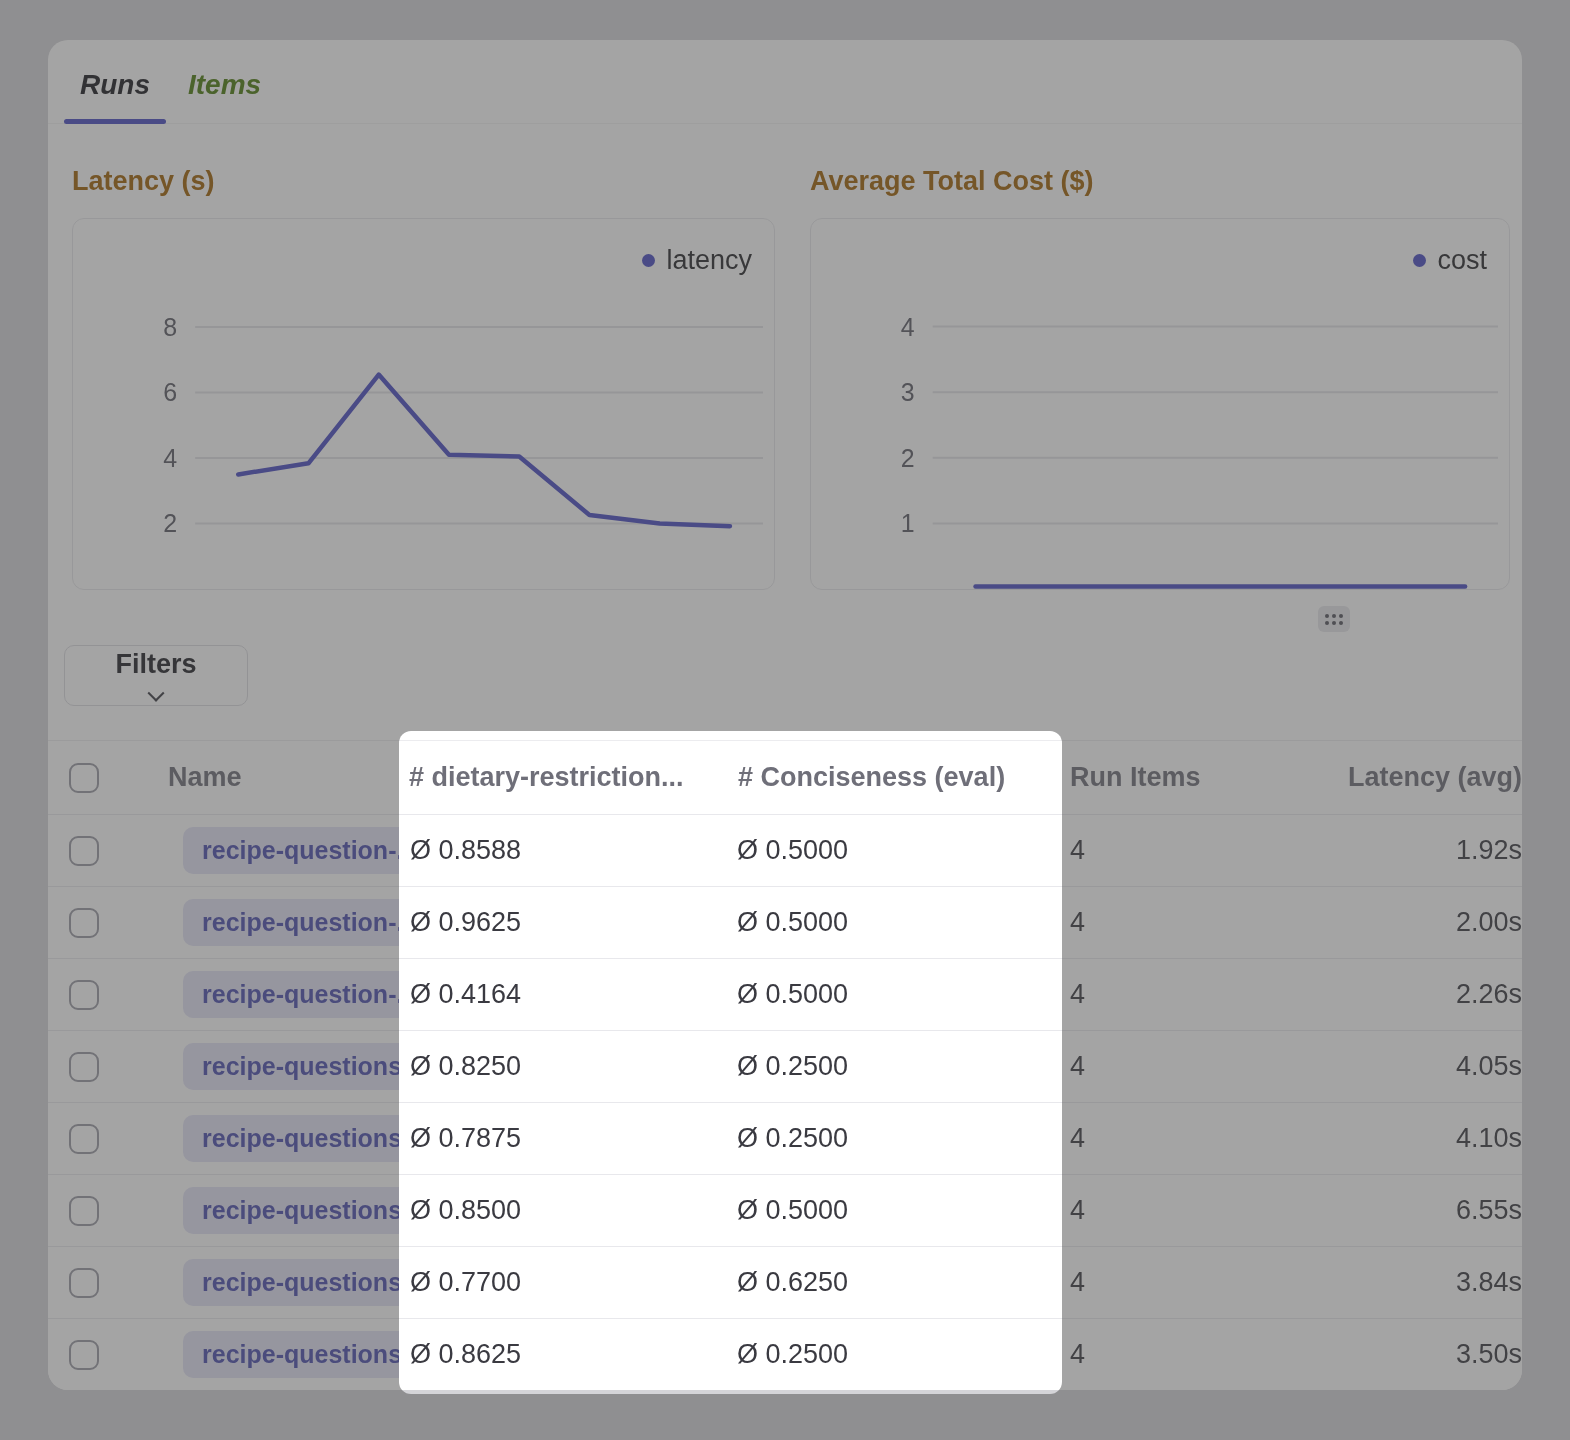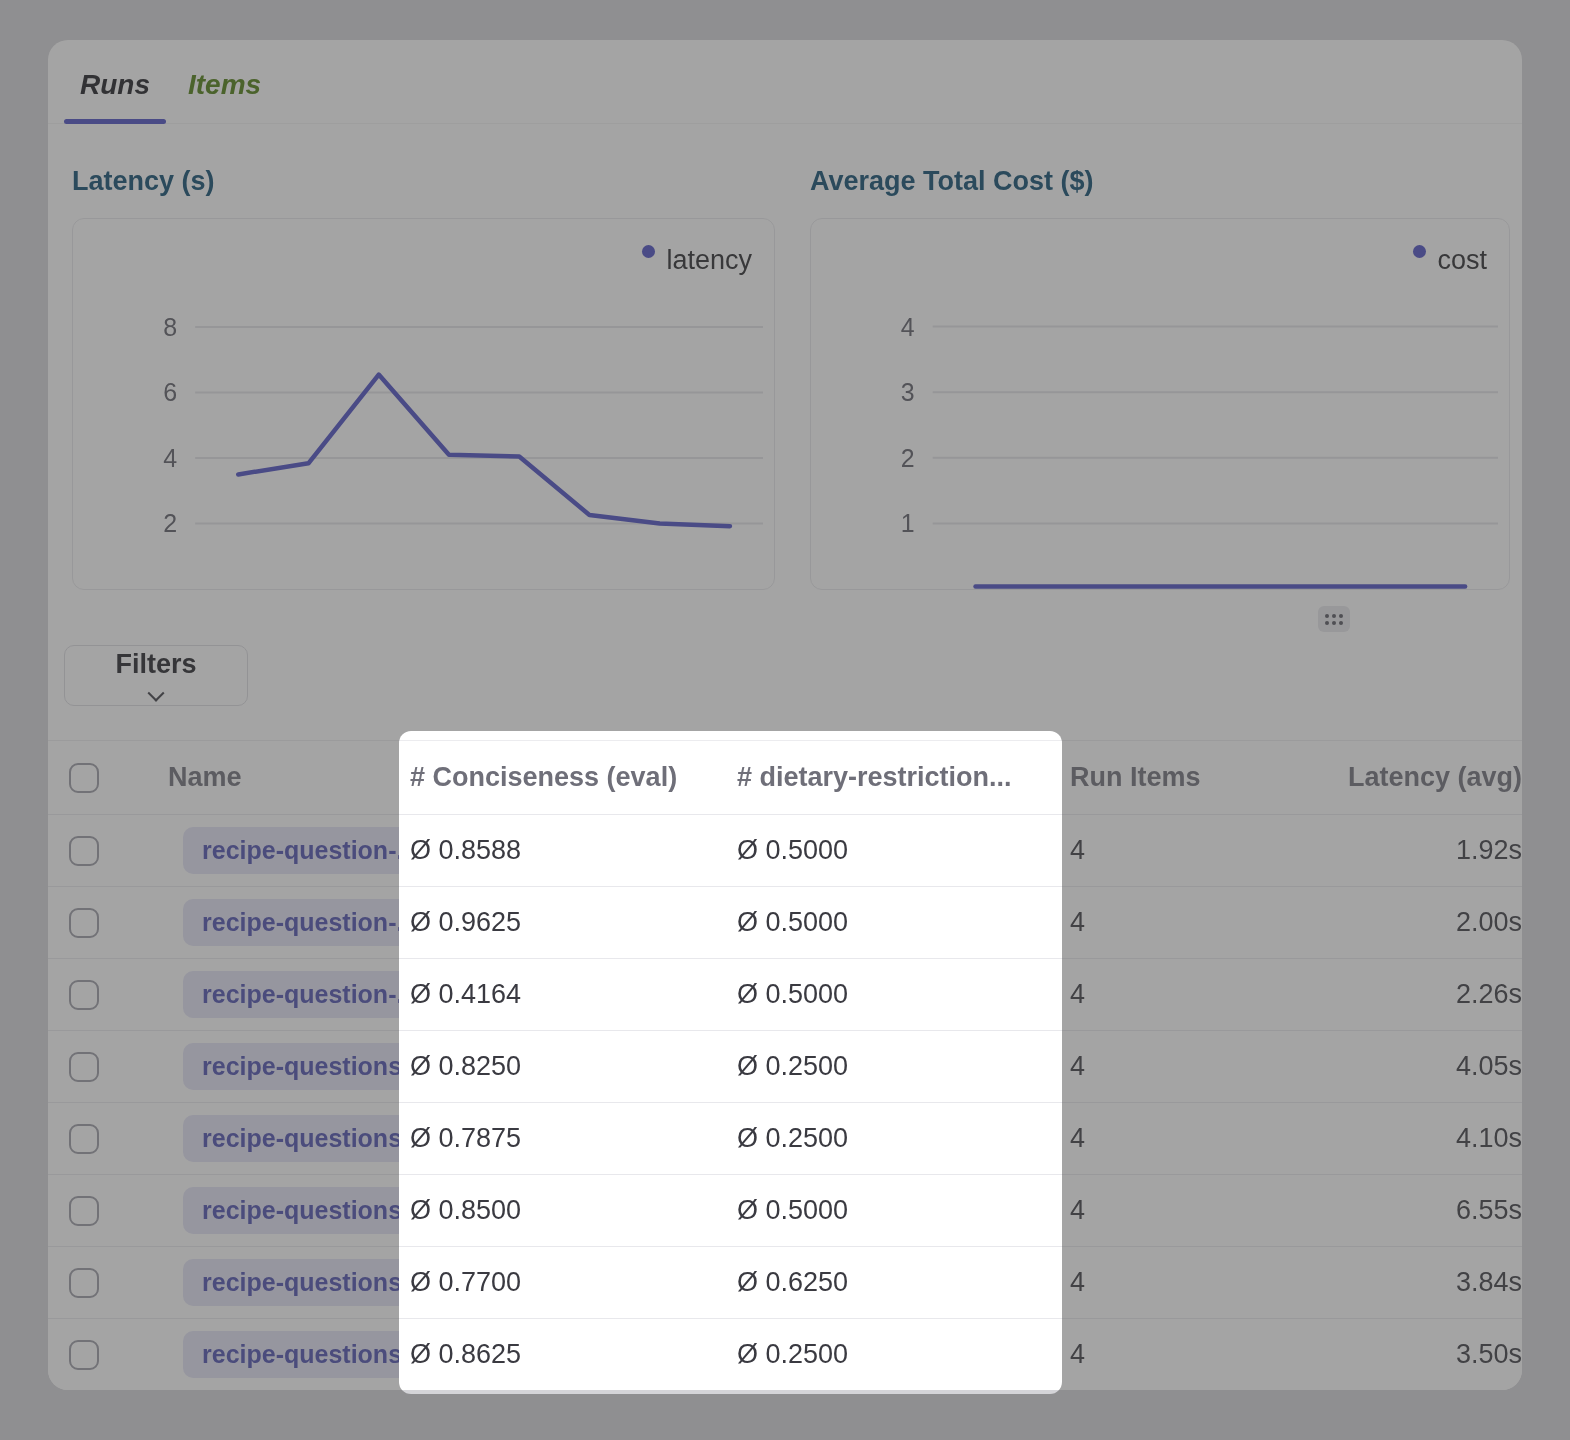--- a/index.html
+++ b/index.html
@@ -21,28 +21,28 @@
   }
   
   .tabs-border{position:absolute;left:0;right:0;top:83px;height:1px;background:rgba(0,0,0,0.05);}
   .tabs-row{position:absolute;left:16px;top:0;display:flex;gap:6px;font-style:italic;}
   .tab{position:relative;height:84px;display:flex;align-items:center;padding:6px 16px 0;
        font-size:28px;font-weight:600;color:#4d7c0f;cursor:pointer;}
   .tab.active{color:#1b1b20;}
   .tab.active::after{content:"";position:absolute;left:0;right:0;bottom:0;height:5px;
        background:var(--accent);border-radius:3px;}
   
-  .chart-title{position:absolute;top:123px;font-size:27px;font-weight:600;color:#0c4a6e;line-height:36px;}
+  .chart-title{position:absolute;top:123px;font-size:27px;font-weight:600;color:#a16207;line-height:36px;}
   .chart-title.t1{left:24px;}
   .chart-title.t2{left:762px;}
   .panel{position:absolute;top:178px;height:372px;border:1.5px solid #e7e7ea;border-radius:12px;}
   .panel.p1{left:24px;width:703px;}
   .panel.p2{left:762px;width:700px;}
   .panel svg{position:absolute;inset:0;width:100%;height:100%;}
-  .legend{position:absolute;top:26px;right:22px;display:flex;align-items:flex-start;gap:11px;}
+  .legend{position:absolute;top:26px;right:22px;display:flex;align-items:center;gap:11px;}
   .legend-dot{width:13px;height:13px;border-radius:50%;background:var(--accent);}
   .legend-label{font-size:27px;color:#27272a;}
   .gridline{stroke:#e2e2e7;stroke-width:2;}
   .tick{font:400 25px "Liberation Sans","DejaVu Sans",sans-serif;fill:#5c5c66;text-anchor:end;}
   .dataline{fill:none;stroke:var(--accent);stroke-width:4.5;stroke-linejoin:round;stroke-linecap:round;}
   
   .grip{position:absolute;left:1270px;top:566px;width:32px;height:26px;background:#e6e6ea;
         border-radius:6px;display:grid;grid-template-columns:repeat(3,4px);grid-template-rows:repeat(2,4px);
         gap:3px;place-content:center;cursor:grab;}
   .grip span{width:4px;height:4px;border-radius:50%;background:#55555e;}
@@ -141,22 +141,22 @@
     <span>Filters</span>
     <span class="chevron-down"></span>
   </button>
 
   <div class="table">
     <div class="thead">
       <div class="cell c1">
         <span class="checkbox"></span>
       </div>
       <div class="cell c2">Name</div>
+      <div class="cell c4"># dietary-restriction...</div>
       <div class="cell c3"># Conciseness (eval)</div>
-      <div class="cell c4"># dietary-restriction...</div>
       <div class="cell c5">Run Items</div>
       <div class="cell c6">Latency (avg)</div>
     </div>
     <div id="table-body">
   <div class="trow">
     <div class="cell c1">
       <span class="checkbox"></span>
     </div>
     <div class="cell c2">
       <span class="badge">recipe-question-...</span>

